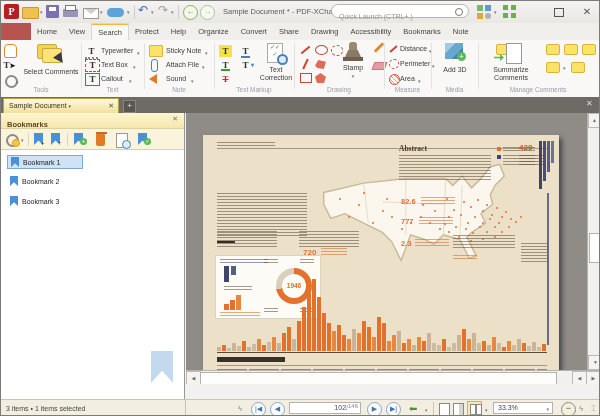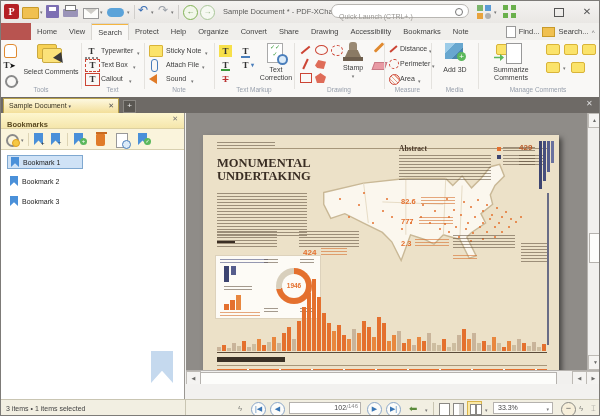--- a/index.html
+++ b/index.html
@@ -110,27 +110,20 @@
     <div class="rtab active">Search</div>
     <div class="rtab">Protect</div>
     <div class="rtab">Help</div>
     <div class="rtab">Organize</div>
     <div class="rtab">Convert</div>
     <div class="rtab">Share</div>
     <div class="rtab">Drawing</div>
     <div class="rtab">Accessibility</div>
     <div class="rtab">Bookmarks</div>
     <div class="rtab">Note</div>
-    <div class="rtabright">
-      <span style="display:inline-block;width:8px;height:10px;background:#fff;border:1px solid #999;"></span>
-      <span>Find...</span>
-      <span style="display:inline-block;width:11px;height:8px;background:#f0c050;border:1px solid #c89a2a;"></span>
-      <span>Search...</span>
-      <span style="font-size:6px;color:#777;">˄</span>
-    </div>
   </div>
 
   <div class="ab" id="ribbon">
 
     <div class="ab" style="left:3px;top:4px;width:11px;height:12px;background:#fff;border:1.5px solid #e08a30;border-radius:4px 4px 2px 2px;"></div>
     <div class="Ti" style="left:2px;top:19px;">T<span style="font-size:7px;color:#111;">➤</span></div>
     <div class="ab" style="left:4px;top:35px;width:9px;height:9px;border:2px solid #8a8a8a;border-radius:50%;"></div>
     <div class="ab caret" style="left:15px;top:39px;">▾</div>
     <div class="bigbtn" style="left:22px;top:2px;width:56px;">
       <div style="position:relative;height:26px;">
@@ -293,26 +286,25 @@
     <div class="ab bm" style="left:150px;top:238px;width:22px;height:32px;background:#c5d9ee;"></div>
   </div>
 
   <div class="ab" style="left:185px;top:112px;width:415px;height:271px;background:#8f8c88;overflow:hidden;">
 
     <div class="ab" style="left:17px;top:22px;width:356px;height:248px;background:#ece1c8;box-shadow:3px 3px 5px rgba(0,0,0,.5);overflow:hidden;">
 
       <div class="st" style="left:14px;top:7px;width:58px;height:4px;"></div>
       <div class="ab" style="left:14px;top:13px;width:330px;height:1px;background:rgba(120,100,70,.6);"></div>
 
-      <div class="ab" style="left:14px;top:22px;width:110px;font:bold 12.5px 'Liberation Serif',serif;color:#3a2e24;line-height:13px;letter-spacing:0;">MONUMENTAL UNDERTAKING</div>
 
       <div class="st" style="left:14px;top:58px;width:90px;height:44px;"></div>
       <div class="ab" style="left:14px;top:106px;width:18px;height:2px;background:#3a2e24;"></div>
 
-      <span class="ab" style="left:100px;top:113px;font-weight:bold;font-size:8px;color:#e4702e;">424</span>
+      <span class="ab" style="left:100px;top:113px;font-weight:bold;font-size:8px;color:#e4702e;">720</span>
       <div class="st or" style="left:118px;top:113px;width:26px;height:8px;"></div>
 
       <div class="ab" style="left:12px;top:120px;width:104px;height:62px;background:#fdfbf6;border:1px solid #ddd2bc;">
         <div class="st nv" style="left:4px;top:3px;width:48px;height:4px;"></div>
         <div class="ab" style="left:8px;top:10px;width:5px;height:16px;background:#3d4470;"></div>
         <div class="ab" style="left:15px;top:10px;width:5px;height:9px;background:#565d8c;"></div>
         <div class="st" style="left:8px;top:30px;width:28px;height:6px;"></div>
         <div class="ab" style="left:8px;top:48px;width:5px;height:6px;background:#e4702e;"></div>
         <div class="ab" style="left:14px;top:44px;width:5px;height:10px;background:#e4702e;"></div>
         <div class="ab" style="left:20px;top:39px;width:5px;height:15px;background:#e8873f;"></div>

